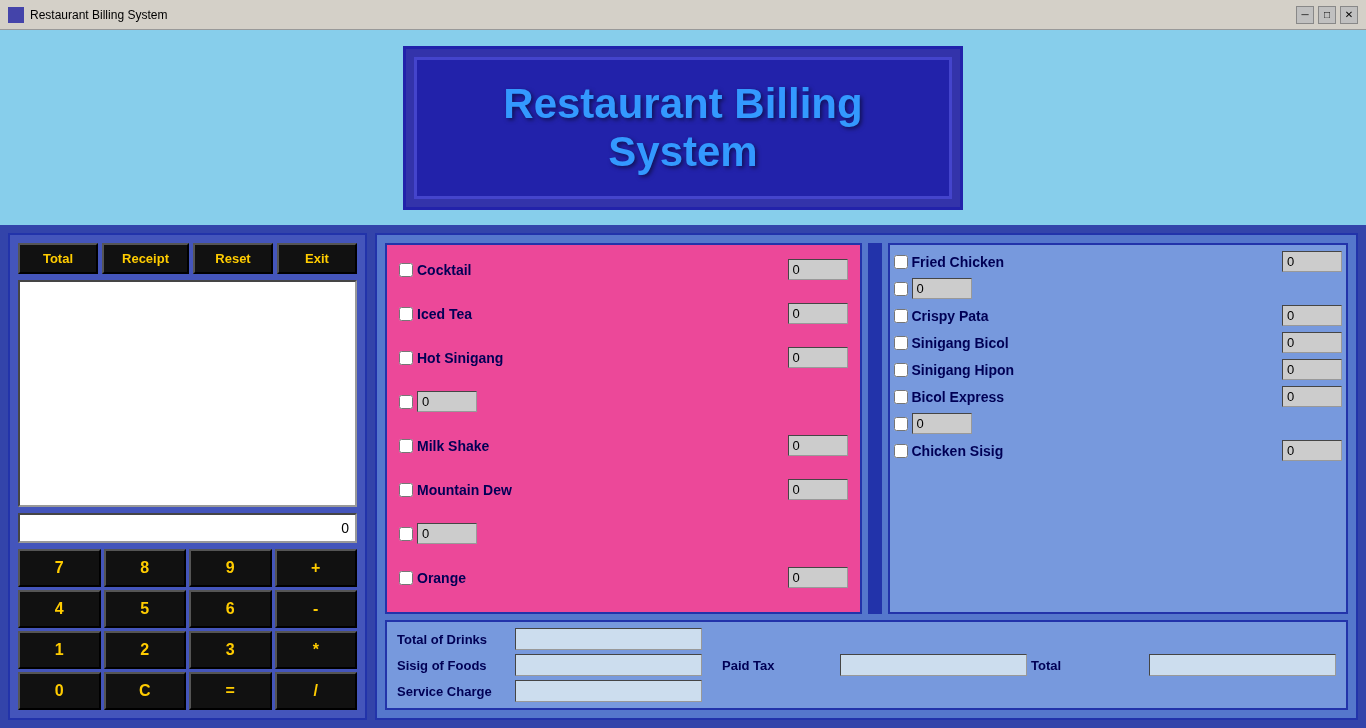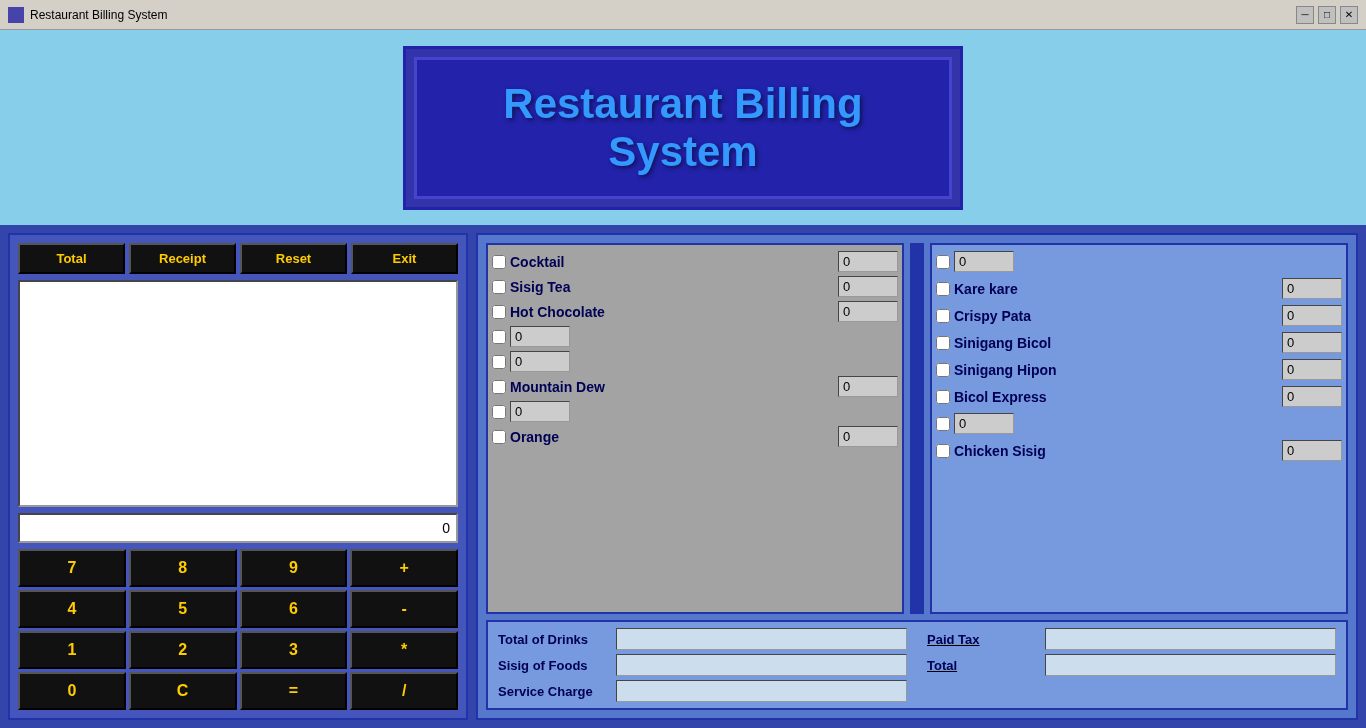--- a/index.html
+++ b/index.html
@@ -159,26 +159,26 @@
     }
 
     .items-section {
       display: flex;
       gap: 6px;
       flex: 1;
     }
 
     .drinks-col {
       flex: 1;
-      background: #a3a3a3;
+      background: #ec4899;
       border: 2px solid #2233aa;
-      padding: 4px;
+      padding: 12px;
       display: flex;
       flex-direction: column;
-      gap: 0;
+      gap: 19px;
     }
     .foods-col {
       width: 14px;
       background: #2233aa;
     }
     .foods-col2 {
       flex: 1;
       background: #7799dd;
       border: 2px solid #2233aa;
       padding: 4px;
@@ -224,23 +224,22 @@
     }
     .totals-left {
       flex: 1;
       display: flex;
       flex-direction: column;
       gap: 4px;
     }
     .totals-right {
       flex: 1;
       display: flex;
-      flex-direction: column;
+      flex-direction: row;
       gap: 4px;
-      text-decoration: underline;
     }
     .total-row {
       display: flex;
       align-items: center;
       gap: 8px;
     }
     .total-label {
       color: #000055;
       font-size: 13px;
       font-weight: bold;
@@ -314,34 +313,35 @@
     <div class="items-section">
 
       <div class="drinks-col">
         <div class="item-row">
           <input type="checkbox" class="item-checkbox" style="">
           <span class="item-label">Cocktail</span>
           <input class="item-input" type="text" value="0" style="">
         </div>
         <div class="item-row">
           <input type="checkbox" class="item-checkbox" style="">
-          <span class="item-label">Sisig Tea</span>
-          <input class="item-input" type="text" value="0" style="">
-        </div>
-        <div class="item-row">
-          <input type="checkbox" class="item-checkbox" style="">
-          <span class="item-label">Hot Chocolate</span>
-          <input class="item-input" type="text" value="0" style="">
-        </div>
-        <div class="item-row">
-          <input type="checkbox" class="item-checkbox" style="">
-          <input class="item-input" type="text" value="0" style="">
-        </div>
-        <div class="item-row">
-          <input type="checkbox" class="item-checkbox" style="">
+          <span class="item-label">Iced Tea</span>
+          <input class="item-input" type="text" value="0" style="">
+        </div>
+        <div class="item-row">
+          <input type="checkbox" class="item-checkbox" style="">
+          <span class="item-label">Hot Sinigang</span>
+          <input class="item-input" type="text" value="0" style="">
+        </div>
+        <div class="item-row">
+          <input type="checkbox" class="item-checkbox" style="">
+          <input class="item-input" type="text" value="0" style="">
+        </div>
+        <div class="item-row">
+          <input type="checkbox" class="item-checkbox" style="">
+          <span class="item-label">Milk Shake</span>
           <input class="item-input" type="text" value="0" style="">
         </div>
         <div class="item-row">
           <input type="checkbox" class="item-checkbox" style="">
           <span class="item-label">Mountain Dew</span>
           <input class="item-input" type="text" value="0" style="">
         </div>
         <div class="item-row">
           <input type="checkbox" class="item-checkbox" style="">
           <input class="item-input" type="text" value="0" style="">
@@ -351,25 +351,25 @@
           <span class="item-label">Orange</span>
           <input class="item-input" type="text" value="0" style="">
         </div>
       </div>
 
       <div class="foods-col"></div>
 
       <div class="foods-col2">
         <div class="item-row">
           <input type="checkbox" class="item-checkbox" style="">
-          <input class="item-input" type="text" value="0" style="">
-        </div>
-        <div class="item-row">
-          <input type="checkbox" class="item-checkbox" style="">
-          <span class="item-label">Kare kare</span>
+          <span class="item-label">Fried Chicken</span>
+          <input class="item-input" type="text" value="0" style="">
+        </div>
+        <div class="item-row">
+          <input type="checkbox" class="item-checkbox" style="">
           <input class="item-input" type="text" value="0" style="">
         </div>
         <div class="item-row">
           <input type="checkbox" class="item-checkbox" style="">
           <span class="item-label">Crispy Pata</span>
           <input class="item-input" type="text" value="0" style="">
         </div>
         <div class="item-row">
           <input type="checkbox" class="item-checkbox" style="">
           <span class="item-label">Sinigang Bicol</span>

